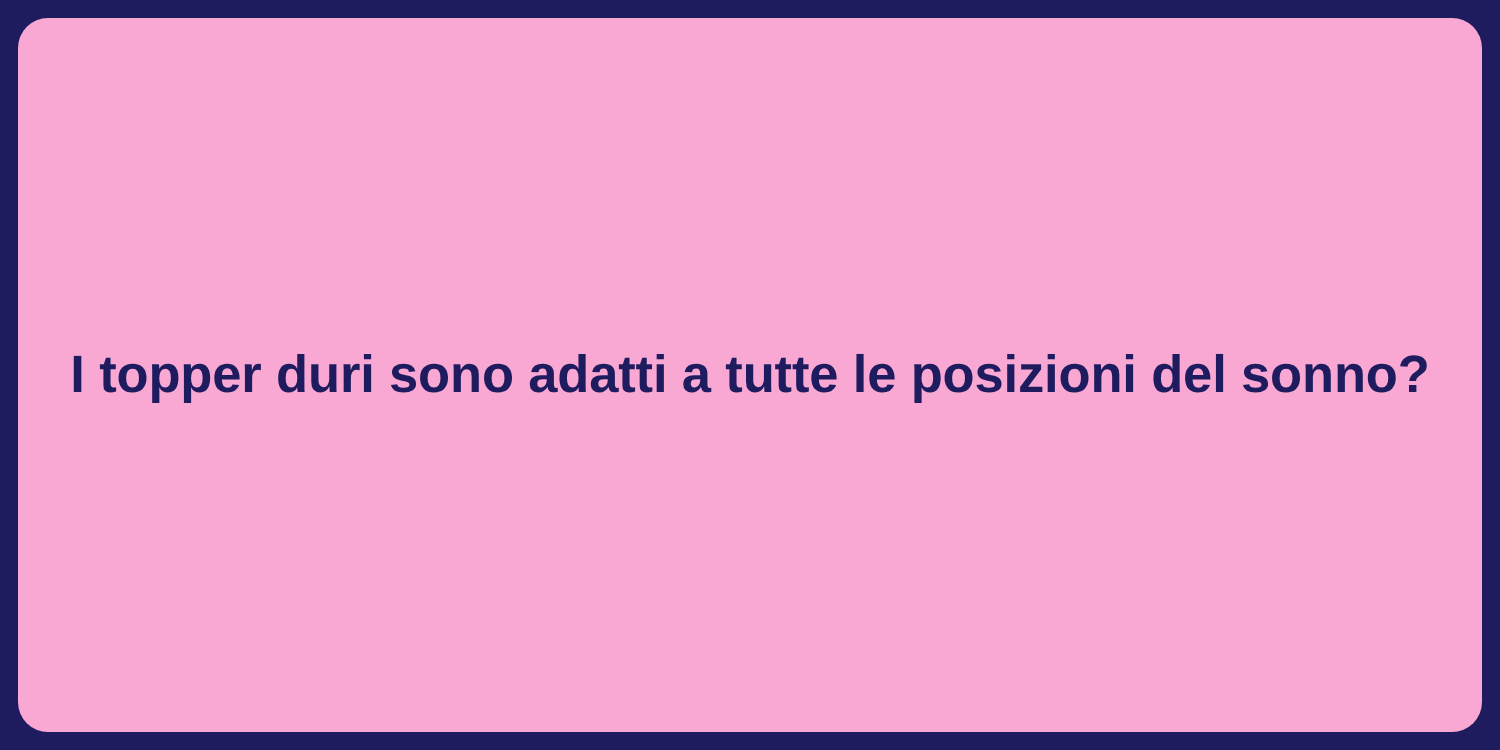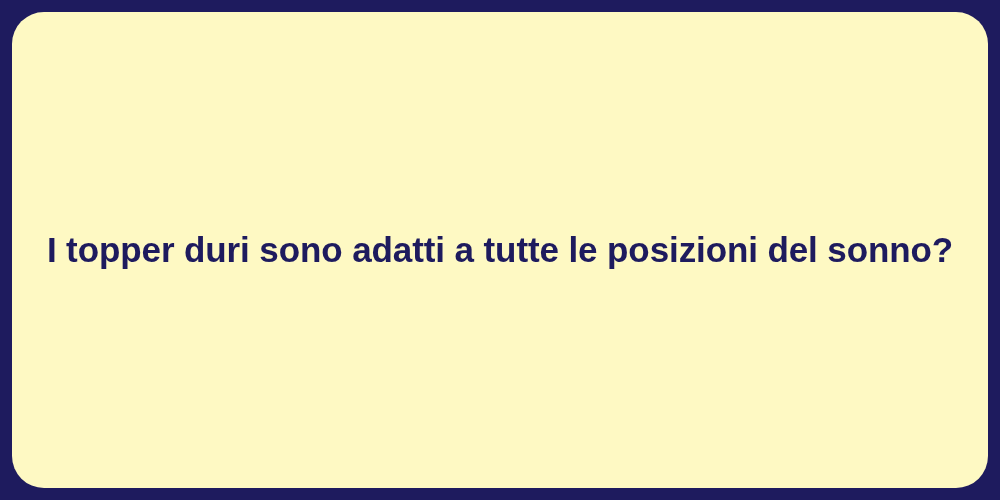--- a/index.html
+++ b/index.html
@@ -20,22 +20,22 @@
     width: 1000px;
     height: 500px;
     background: #1e1b5e;
     padding: 12px;
   }
 
   .card {
     box-sizing: border-box;
     width: 100%;
     height: 100%;
-    background: #fef9c3;
-    border-radius: 32px;
+    background: #f9a8d4;
+    border-radius: 20px;
     display: flex;
     align-items: center;
     justify-content: center;
     padding: 0 60px;
   }
 
   .headline {
     margin: 0;
     color: #1e1b5e;
     font-family: "Liberation Sans", sans-serif;

